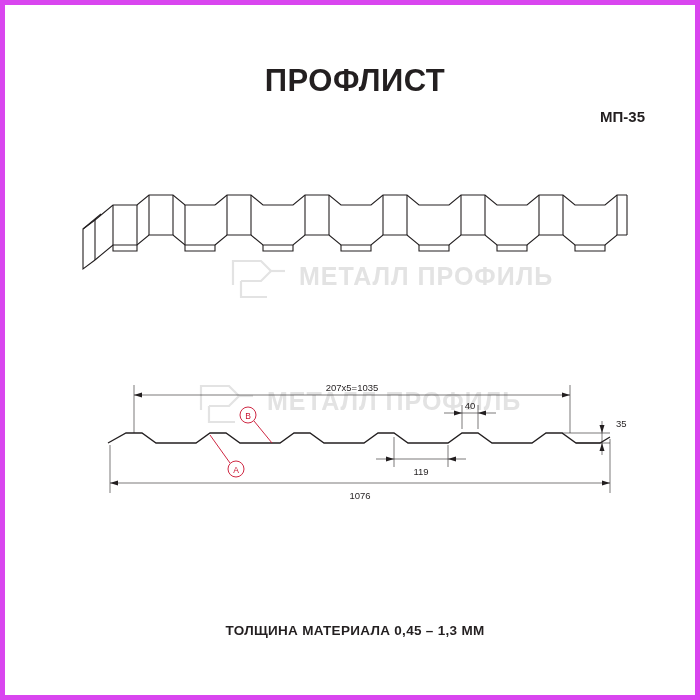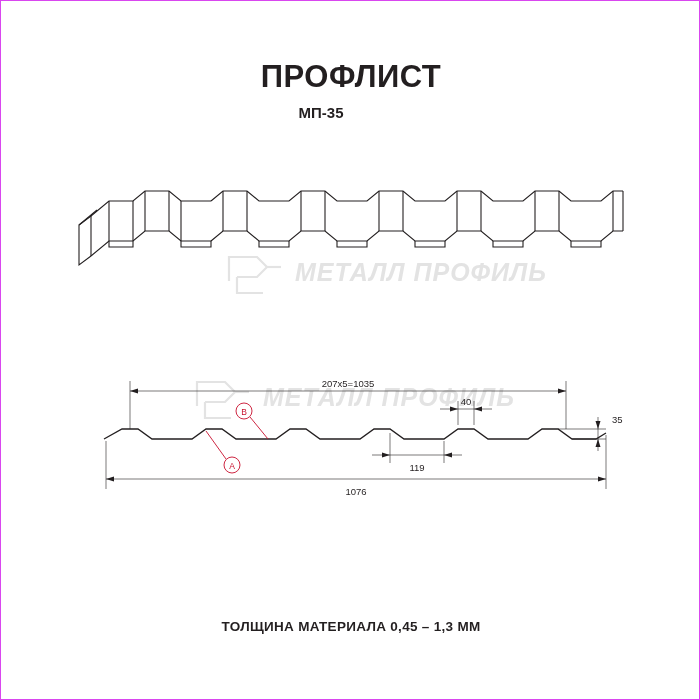--- a/index.html
+++ b/index.html
@@ -13,39 +13,39 @@
     font-family: "Liberation Sans", sans-serif;
     color: #231f20;
     overflow: hidden;
     position: relative;
   }
   .page {
     position: relative;
     width: 700px;
     height: 700px;
     box-sizing: border-box;
-    border: 1px solid #d946ef;
+    border: 5px solid #d946ef;
   }
   .title {
     position: absolute;
     top: 58px;
     left: 0;
     width: 700px;
     text-align: center;
     font-size: 31px;
     font-weight: bold;
     letter-spacing: 0.5px;
     color: #231f20;
   }
   .subtitle {
     position: absolute;
     top: 103px;
     left: 0;
     width: 640px;
-    text-align: center;
+    text-align: right;
     font-size: 15px;
     font-weight: bold;
     color: #231f20;
   }
   .footer {
     position: absolute;
     top: 618px;
     left: 0;
     width: 700px;
     text-align: center;
@@ -64,21 +64,20 @@
   .sec-wrap {
     position: absolute;
     left: 99px;
     top: 350px;
     width: 520px;
     height: 160px;
   }
   .wm {
     position: absolute;
     pointer-events: none;
-    font-style: italic;
   }
   .wm1 { left: 222px; top: 240px; }
   .wm2 { left: 190px; top: 365px; }
   svg { display: block; overflow: visible; }
   .lbl {
     font-family: "Liberation Sans", sans-serif;
     font-size: 9.5px;
     fill: #231f20;
   }
   .lbl-red {

